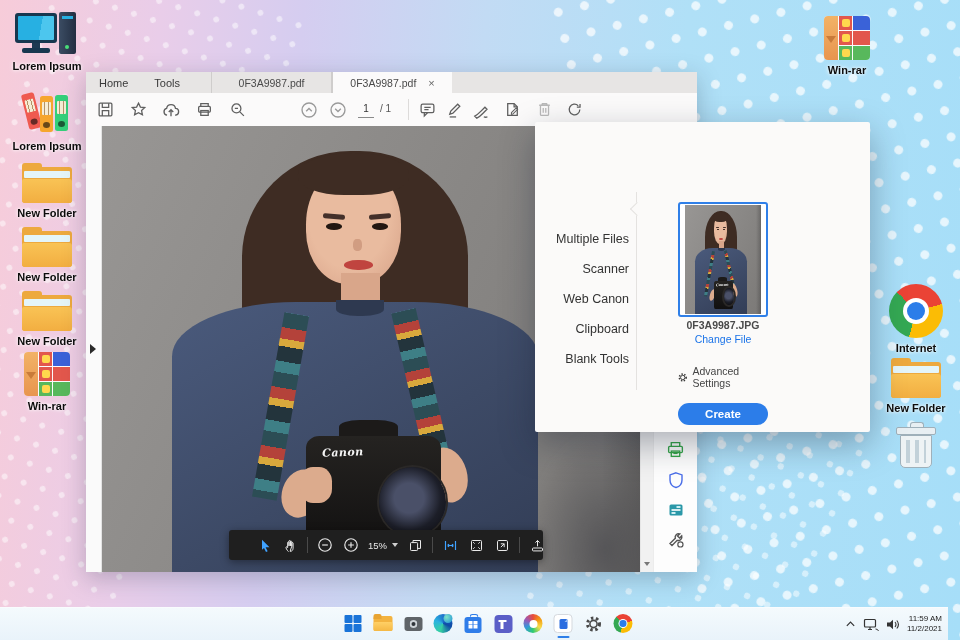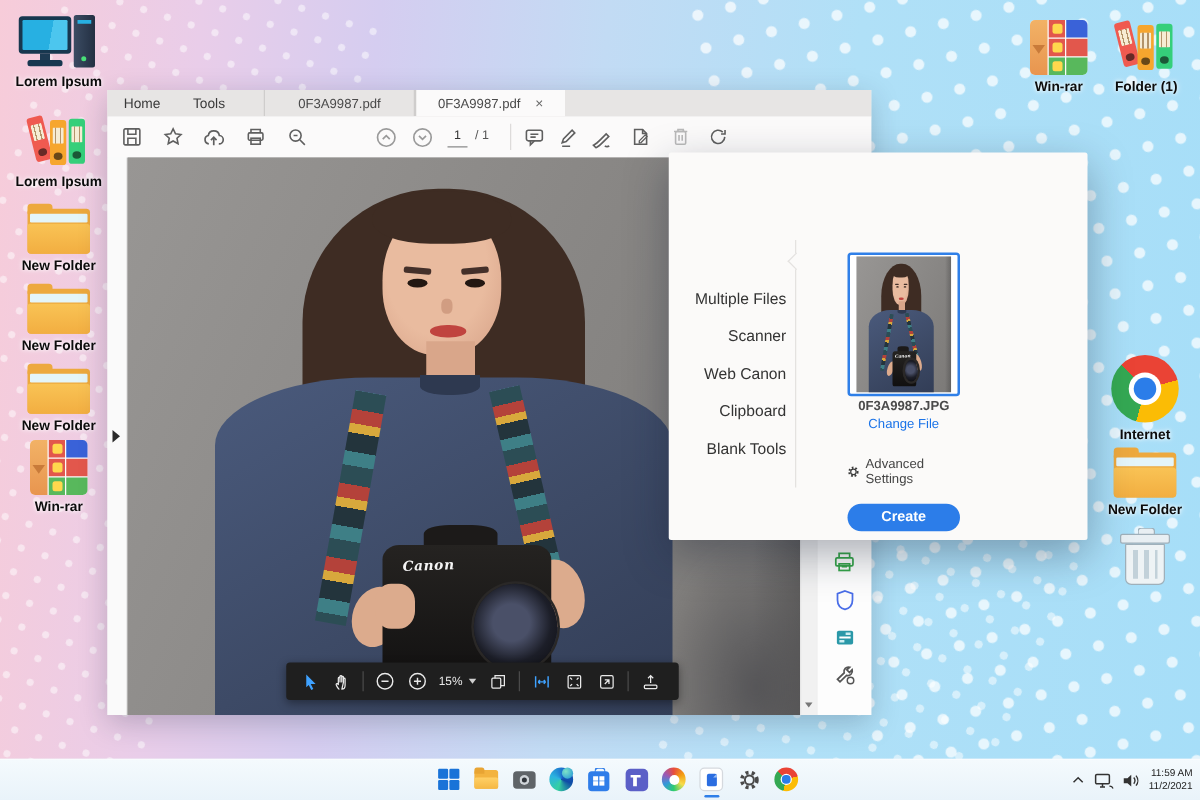--- a/index.html
+++ b/index.html
@@ -112,21 +112,21 @@
   .sc-hand.r{left:60.5%;top:72%;width:7.5%;height:12.5%;transform:rotate(-16deg)}
   .sc-camtop{left:44%;top:66%;width:11%;height:4.5%;background:#1c1a19;border-radius:35% 35% 0 0}
   .sc-camera{left:38%;top:69.5%;width:25%;height:26%;background:linear-gradient(180deg,#252321,#111010);border-radius:10% 10% 8% 8%}
   .sc-lens{left:51.5%;top:76.5%;width:12.5%;height:15.5%;border-radius:50%;background:radial-gradient(circle at 45% 45%,#4a5068 0 28%,#1c1e28 60%,#0b0b0f 100%);box-shadow:0 0 0 2px #2a2827}
   .sc-fingers{left:36.8%;top:76.5%;width:6%;height:8%;background:#dcab8d;border-radius:40%}
   .sc-brand{color:#f4f4f4;font-family:"DejaVu Serif",serif;font-weight:bold;font-style:italic;transform:rotate(-2deg)}
   .scene--large .sc-brand{left:40.8%;top:71.8%;font-size:11px;letter-spacing:.5px}
   .scene--small .sc-brand{left:40.8%;top:71.5%;font-size:3.5px}
 
   
-  .float-toolbar{position:absolute;left:127px;top:404px;width:314px;height:30px;background:#1f1f1f;border-radius:3px;box-shadow:0 2px 8px rgba(0,0,0,.4);display:flex;align-items:center;gap:8px;padding:0 9px;box-sizing:border-box}
+  .float-toolbar{position:absolute;left:127px;top:404px;width:314px;height:30px;background:#1f1f1f;border-radius:3px;box-shadow:0 2px 8px rgba(0,0,0,.4);display:flex;align-items:center;gap:8px;padding:0 26px;box-sizing:border-box}
   .fbtn{width:18px;height:18px;border:none;background:none;padding:0;cursor:pointer;display:flex;align-items:center;justify-content:center;flex:none}
   .fsep{width:1px;height:16px;background:#4a4a4a;flex:none}
   .zoom-label{display:flex;align-items:center;gap:5px;color:#e8e8e8;font-size:9.5px;cursor:pointer;flex:none}
   .zoom-caret{width:0;height:0;border-left:3.5px solid transparent;border-right:3.5px solid transparent;border-top:4px solid #cfcfcf}
 
   
   .dialog{position:absolute;left:535px;top:122px;width:335px;height:310px;background:#fbfaf9;border-radius:2px;box-shadow:0 12px 34px rgba(20,30,50,.35);z-index:20}
   .dlg-title{position:absolute;top:26px;left:0;right:0;text-align:center;padding-left:70px;font-size:17px;color:#3a3a3a;letter-spacing:.2px}
   .dlg-item{position:absolute;left:0;width:97px;height:26px;line-height:26px;text-align:right;font-size:12.5px;color:#333;cursor:pointer}
   .dlg-item span{padding:1px 3px}
@@ -134,21 +134,21 @@
   .dlg-divider{position:absolute;left:101px;top:70px;width:1px;height:198px;background:#e4e2e0}
   .dlg-notch{position:absolute;left:97px;top:82px;width:9px;height:9px;background:#fbfaf9;border-left:1px solid #e4e2e0;border-bottom:1px solid #e4e2e0;transform:rotate(45deg)}
   .thumb-frame{position:absolute;left:143px;top:80px;width:90px;height:115px;border:2px solid #2f7fe8;border-radius:3px;background:#fff;box-sizing:border-box}
   .thumb-inner{position:absolute;left:5px;right:5px;top:1px;bottom:1px;overflow:hidden}
   .file-name{position:absolute;left:143px;top:197px;width:90px;text-align:center;font-size:10.5px;font-weight:bold;color:#4a4a4a}
   .change-file{position:absolute;left:143px;top:211px;width:90px;text-align:center;font-size:10.5px;font-weight:normal;color:#1a73e8;cursor:pointer;text-decoration:none}
   .adv{position:absolute;left:143px;top:243px;width:90px;display:flex;align-items:center;justify-content:center;gap:5px;font-size:10.5px;color:#454545;cursor:pointer}
   .create-btn{position:absolute;left:143px;top:281px;width:90px;height:22px;border:none;border-radius:11px;background:#2c7de9;color:#fff;font-size:11.5px;font-weight:bold;cursor:pointer;font-family:inherit}
 
   
-  .taskbar{position:absolute;left:0;right:0;bottom:0;height:32px;background:linear-gradient(#f4fafd,#e9f3fa);border-top:1px solid rgba(255,255,255,.7);z-index:30}
+  .taskbar{position:absolute;left:0;right:12px;bottom:0;height:32px;background:linear-gradient(#f4fafd,#e9f3fa);border-top:1px solid rgba(255,255,255,.7);z-index:30}
   .tb-center{position:absolute;left:50%;top:5px;transform:translateX(-50%);margin-left:14px;display:flex;gap:9px;align-items:center}
   .tb-ic{position:relative;width:21px;height:21px;border:none;background:none;padding:0;cursor:pointer;display:flex;align-items:center;justify-content:center}
   .tb-ic .under{position:absolute;left:50%;transform:translateX(-50%);bottom:-4px;width:12px;height:2.5px;border-radius:2px;background:#2f7fe8}
   .tb-start{width:17px;height:17px;display:grid;grid-template-columns:1fr 1fr;grid-template-rows:1fr 1fr;gap:1.6px}
   .tb-start div{background:#1973d8;border-radius:1px}
   .tb-folder{position:relative;width:19px;height:15px}
   .tb-folder .bk{position:absolute;inset:0;background:#f3b33f;border-radius:2px}
   .tb-folder .bk::before{content:"";position:absolute;top:-2.5px;left:0;width:8px;height:5px;background:#e8a433;border-radius:2px 2px 0 0}
   .tb-folder .fr{position:absolute;left:0;right:0;bottom:0;height:9px;background:linear-gradient(#ffd066,#f5b844);border-radius:1.5px}
   .tb-cam{width:18px;height:14px;background:#5f6468;border-radius:3px;position:relative}
@@ -242,28 +242,20 @@
       <div class="c-red chip"></div>
         <div class="mid"></div>
         <div class="c-blue"></div>
       <div class="c-red chip"></div>
         <div class="c-red"></div>
       <div class="c-green chip"></div>
         <div class="c-green"></div>
     </div>
     <div class="dlabel">Win-rar</div>
   </div>
-  <div class="dicon" style="left:878px;top:14px">
-    <div class="binders">
-        <div class="binder b1"></div>
-        <div class="binder b2"></div>
-        <div class="binder b3"></div>
-      </div>
-    <div class="dlabel">Folder (1)</div>
-  </div>
 
   <div class="dicon" style="left:877px;top:284px">
     <div class="chrome big"></div>
     <div class="dlabel">Internet</div>
   </div>
   <div class="dicon" style="left:877px;top:358px">
     <div class="folder">
         <div class="back"></div>
         <div class="band"></div>
         <div class="front"></div>

